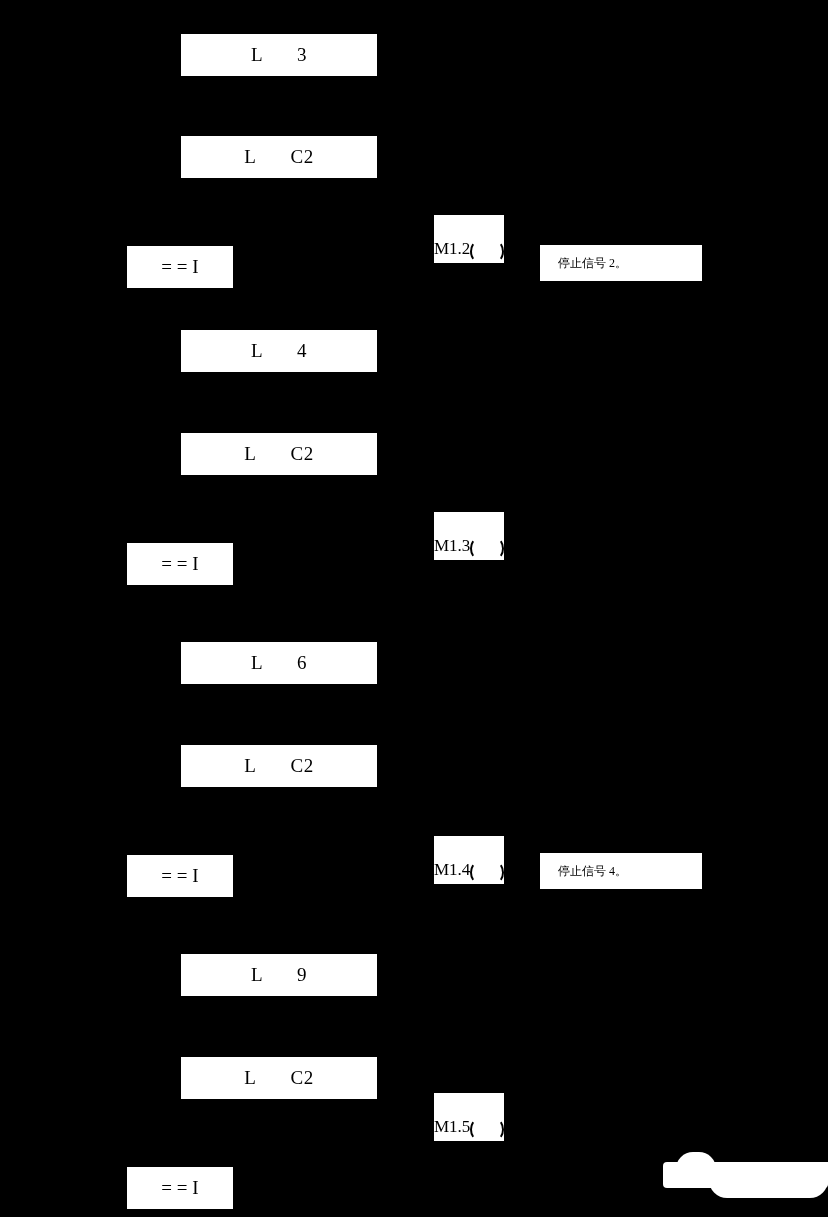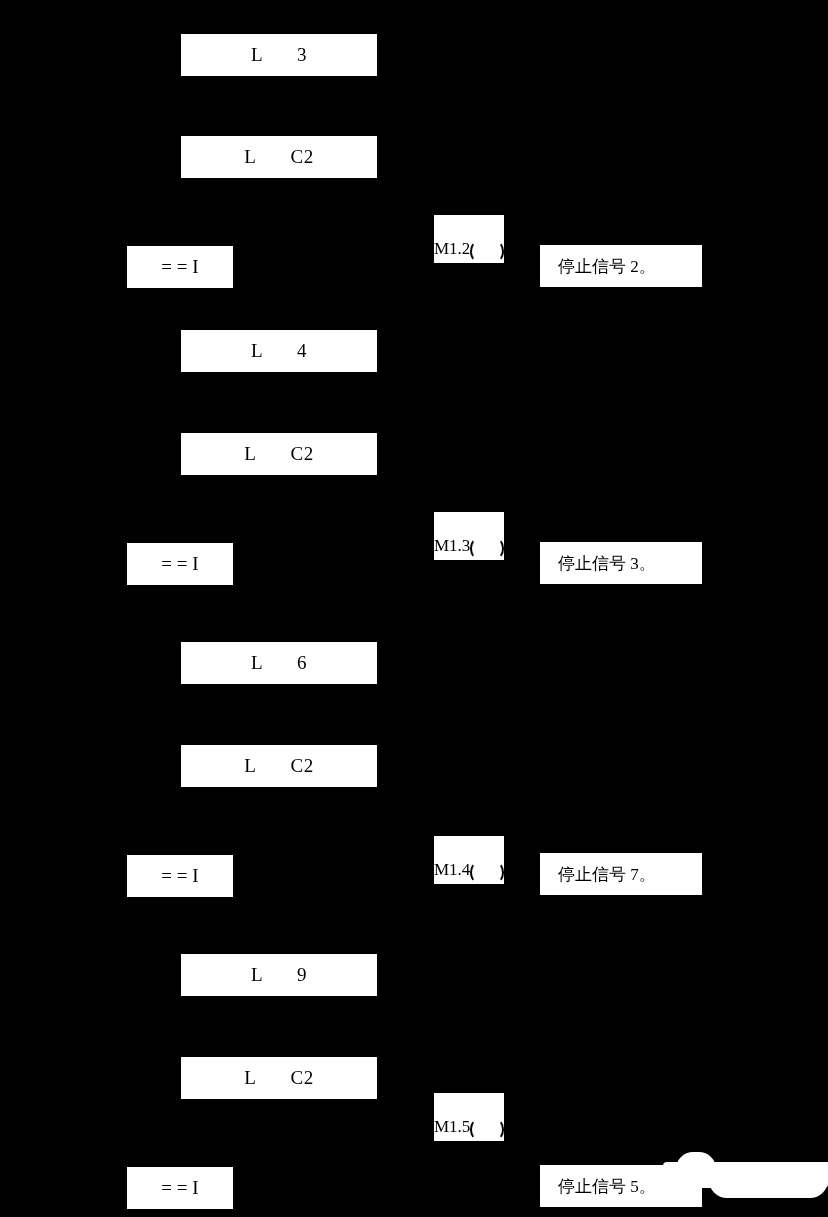--- a/index.html
+++ b/index.html
@@ -89,25 +89,25 @@
   .coil-sym::after {
     right: 0;
     border-top-color: transparent;
     border-left-color: transparent;
     border-bottom-color: transparent;
   }
 
   
   .note-box {
     width: 162px;
-    height: 42px;
+    height: 36px;
     left: 540px;
     justify-content: flex-start;
     padding-left: 18px;
-    font-size: 17px;
+    font-size: 12px;
   }
 
   
   .overlay-pill {
     position: absolute;
     background: #ffffff;
     border-radius: 26px;
   }
 </style>
 </head>
@@ -150,23 +150,20 @@
 
   <div class="box cmp-box" style="top:543px">
     <span>= = I</span>
   </div>
 
   <div class="box coil-box" style="top:512px">
     <span class="coil-label">M1.3</span>
     <span class="coil-sym"></span>
   </div>
 
-  <div class="box note-box" style="top:542px">
-    <span>停止信号 3。</span>
-  </div>
 
   <div class="box op-box" style="top:642px">
     <span class="mnemonic">L</span>
     <span class="operand">6</span>
   </div>
 
   <div class="box op-box" style="top:745px">
     <span class="mnemonic">L</span>
     <span class="operand">C2</span>
   </div>
@@ -174,21 +171,21 @@
   <div class="box cmp-box" style="top:855px">
     <span>= = I</span>
   </div>
 
   <div class="box coil-box" style="top:836px">
     <span class="coil-label">M1.4</span>
     <span class="coil-sym"></span>
   </div>
 
   <div class="box note-box" style="top:853px">
-    <span>停止信号 7。</span>
+    <span>停止信号 4。</span>
   </div>
 
   <div class="box op-box" style="top:954px">
     <span class="mnemonic">L</span>
     <span class="operand">9</span>
   </div>
 
   <div class="box op-box" style="top:1057px">
     <span class="mnemonic">L</span>
     <span class="operand">C2</span>
@@ -196,21 +193,18 @@
 
   <div class="box cmp-box" style="top:1167px">
     <span>= = I</span>
   </div>
 
   <div class="box coil-box" style="top:1093px">
     <span class="coil-label">M1.5</span>
     <span class="coil-sym"></span>
   </div>
 
-  <div class="box note-box" style="top:1165px">
-    <span>停止信号 5。</span>
-  </div>
 
   <div class="overlay-pill" style="left:676px; top:1152px; width:40px; height:34px; border-radius:20px;"></div>
   <div class="overlay-pill" style="left:663px; top:1162px; width:165px; height:26px; border-radius:4px;"></div>
   <div class="overlay-pill" style="left:709px; top:1162px; width:119px; height:36px; border-radius:0 0 18px 18px;"></div>
 
 </div>
 
 </body></html>

